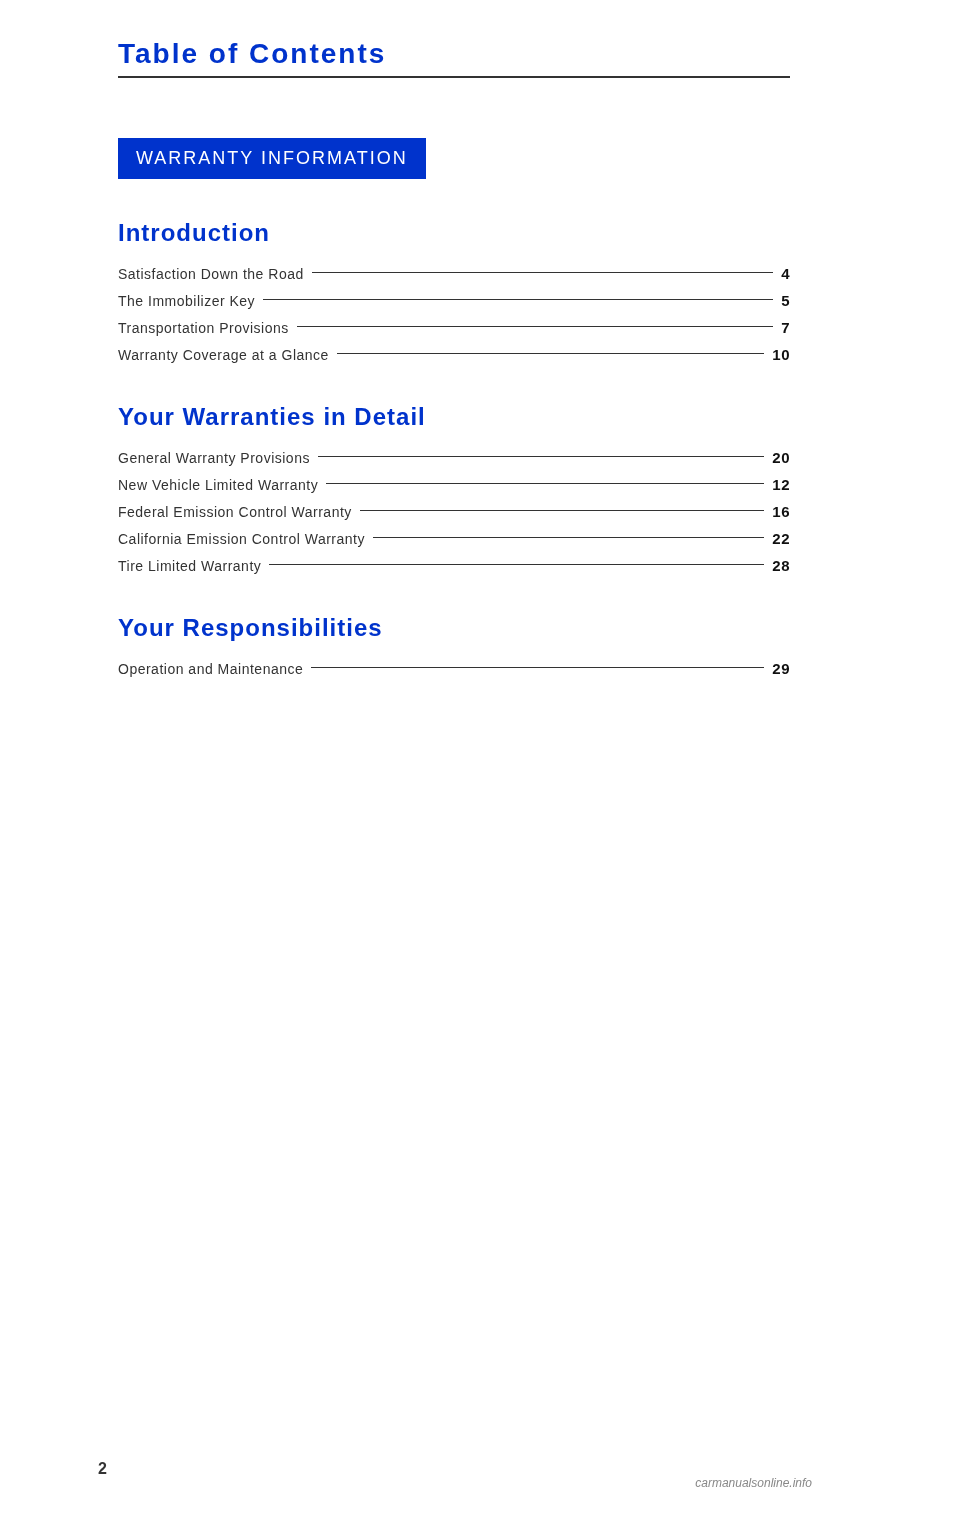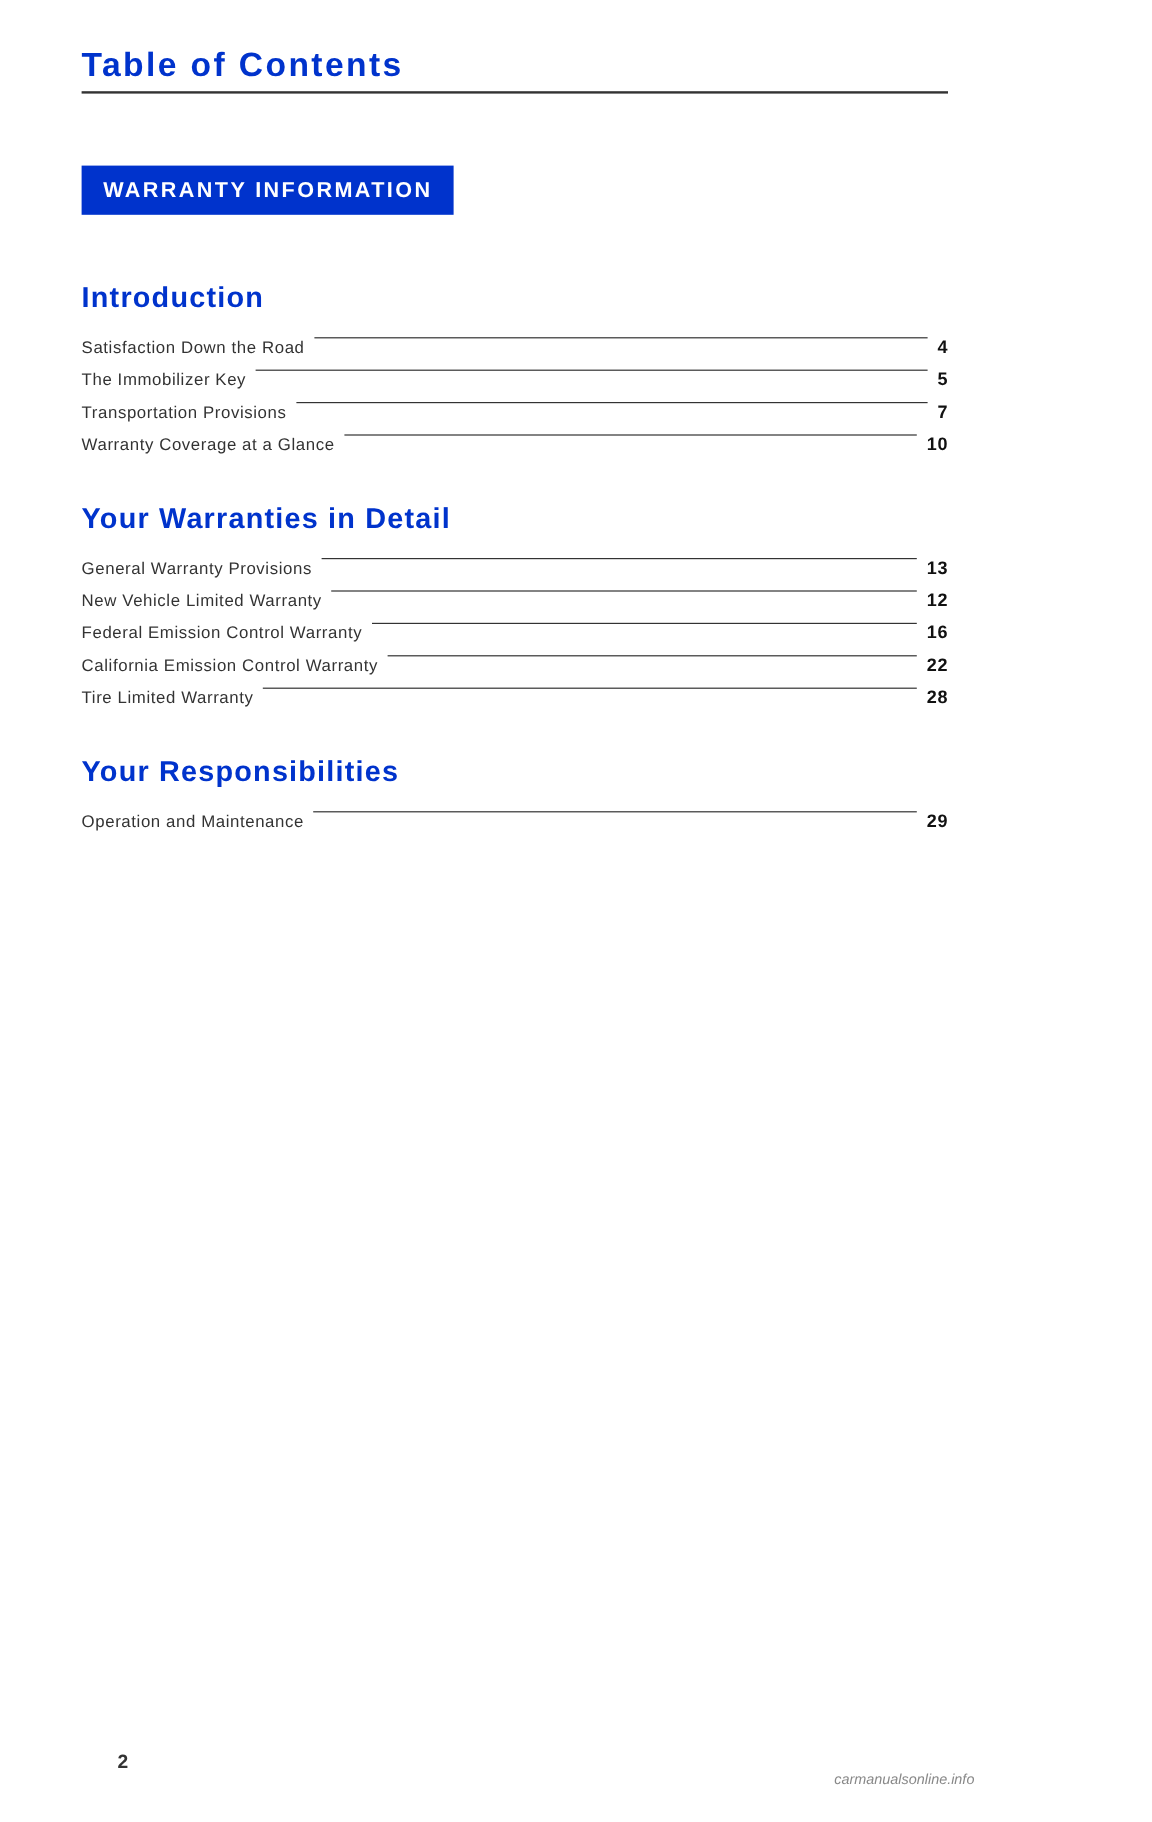--- a/index.html
+++ b/index.html
@@ -13,21 +13,21 @@
       font-family: Arial, Helvetica, sans-serif;
       width: 960px;
       min-height: 1518px;
       position: relative;
     }
 
     .page {
       width: 888px;
       min-height: 1518px;
       background: #ffffff;
-      padding: 38px 98px 80px 68px;
+      padding: 38px 98px 80px 118px;
       position: relative;
     }
 
     .page-title {
       font-size: 28px;
       font-weight: bold;
       color: #0033cc;
       letter-spacing: 2px;
       margin-bottom: 6px;
     }
@@ -35,42 +35,42 @@
     .title-underline {
       border: none;
       border-top: 2px solid #333333;
       margin-bottom: 60px;
     }
 
     .warranty-banner {
       background-color: #0033cc;
       color: #ffffff;
       font-size: 18px;
-      font-weight: bold;
+      font-weight: normal;
       letter-spacing: 2px;
       padding: 10px 18px;
       display: inline-block;
-      margin-bottom: 56px;
+      margin-bottom: 40px;
     }
 
     .section-heading {
       font-size: 24px;
       font-weight: bold;
       color: #0033cc;
       letter-spacing: 1px;
       margin-bottom: 18px;
     }
 
     .toc-section {
       margin-bottom: 40px;
     }
 
     .toc-item {
       display: flex;
-      align-items: flex-start;
+      align-items: center;
       margin-bottom: 10px;
       font-size: 14px;
       color: #222222;
       letter-spacing: 0.5px;
     }
 
     .toc-item-label {
       white-space: nowrap;
       margin-right: 4px;
       font-size: 14px;
@@ -142,21 +142,21 @@
           <span class="toc-item-label">Warranty Coverage at a Glance</span>
           <span class="toc-item-dots"></span>
           <span class="toc-item-page">10</span>
         </div>
       </div>
       <div class="toc-section">
         <h2 class="section-heading">Your Warranties in Detail</h2>
         <div class="toc-item">
           <span class="toc-item-label">General Warranty Provisions</span>
           <span class="toc-item-dots"></span>
-          <span class="toc-item-page">13</span>
+          <span class="toc-item-page">20</span>
         </div>
         <div class="toc-item">
           <span class="toc-item-label">New Vehicle Limited Warranty</span>
           <span class="toc-item-dots"></span>
           <span class="toc-item-page">12</span>
         </div>
         <div class="toc-item">
           <span class="toc-item-label">Federal Emission Control Warranty</span>
           <span class="toc-item-dots"></span>
           <span class="toc-item-page">16</span>

